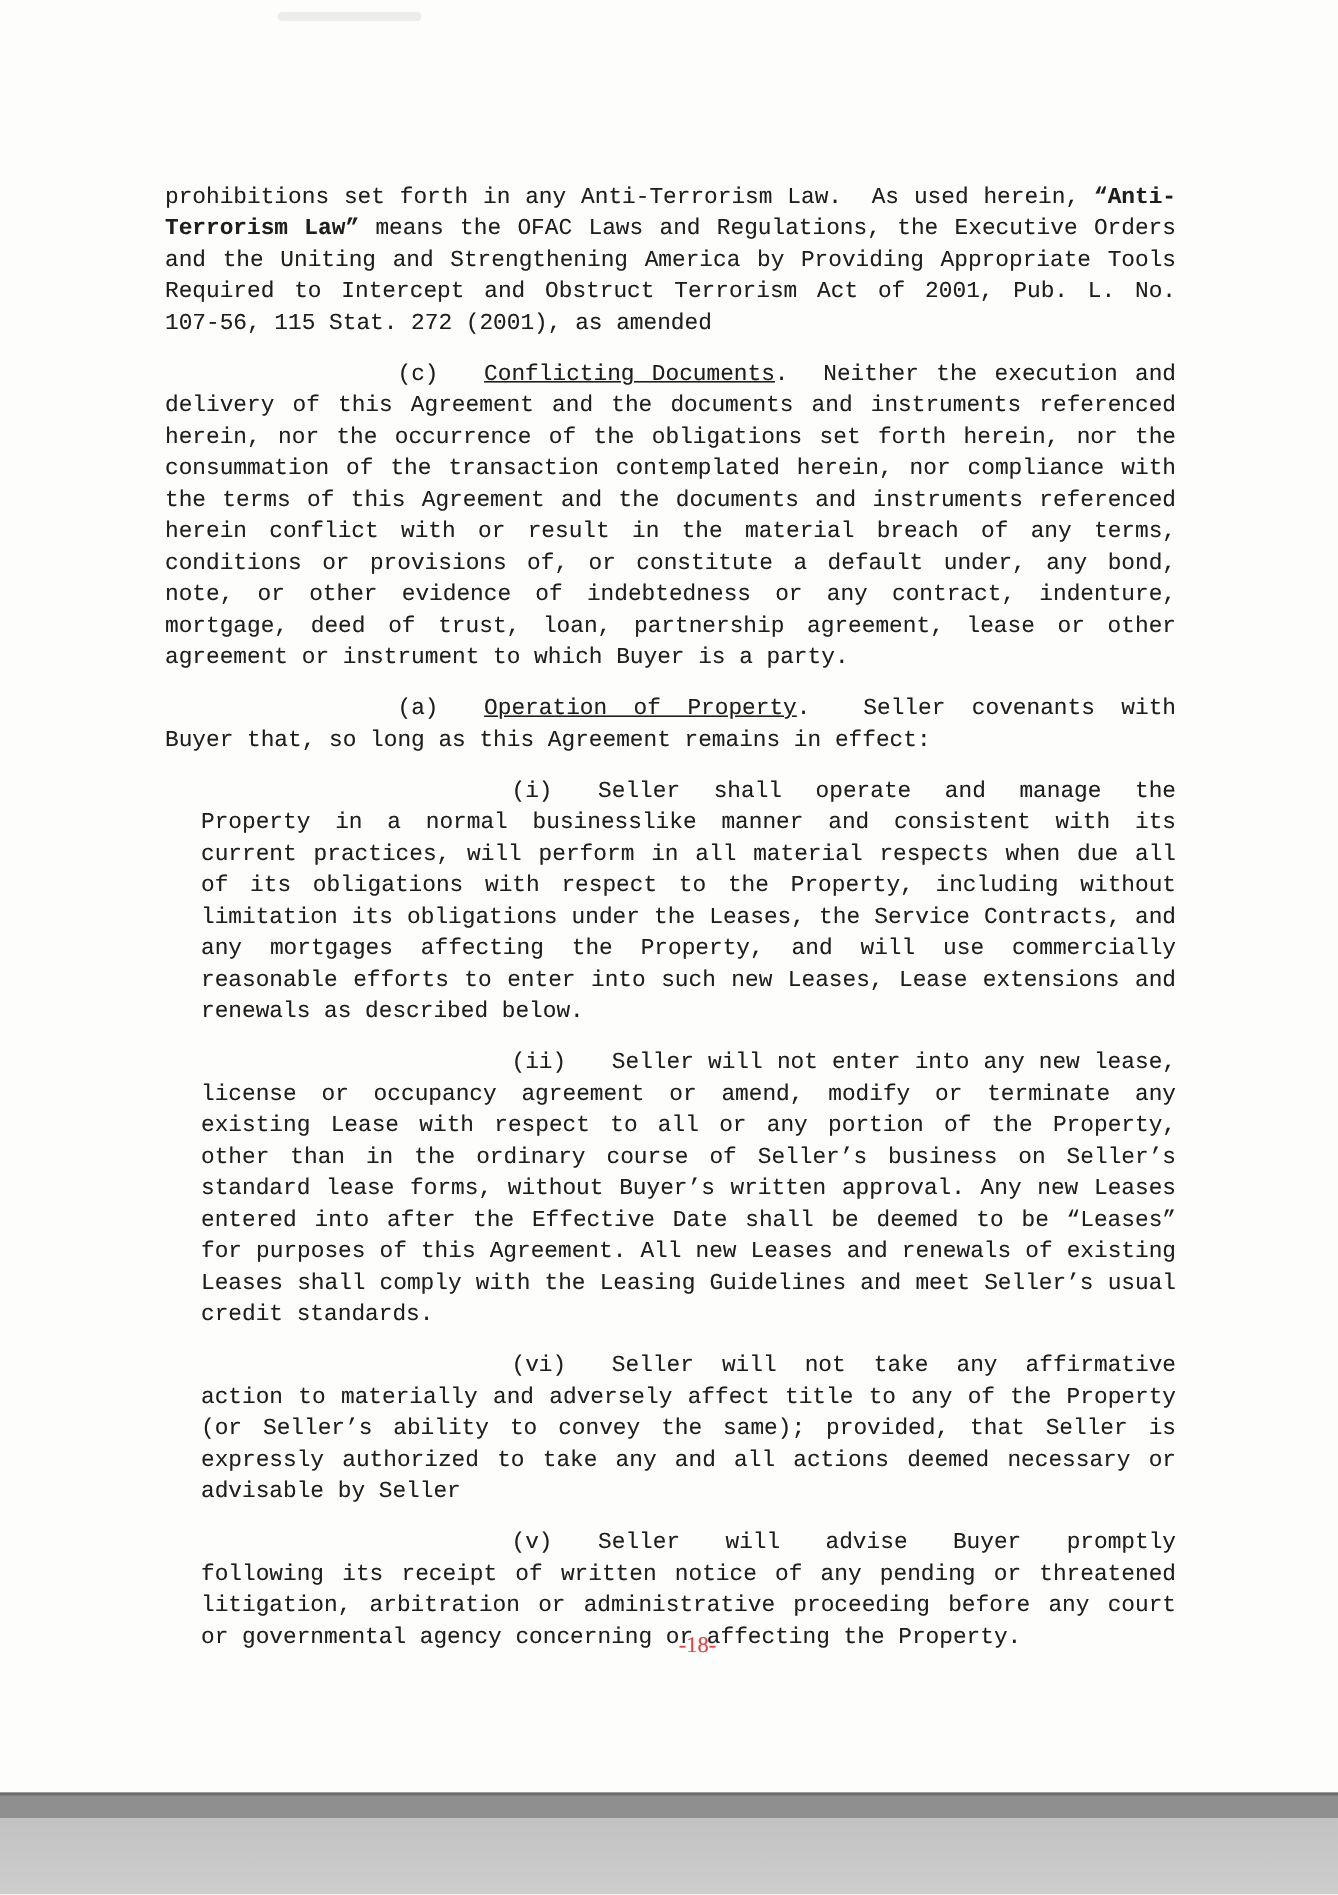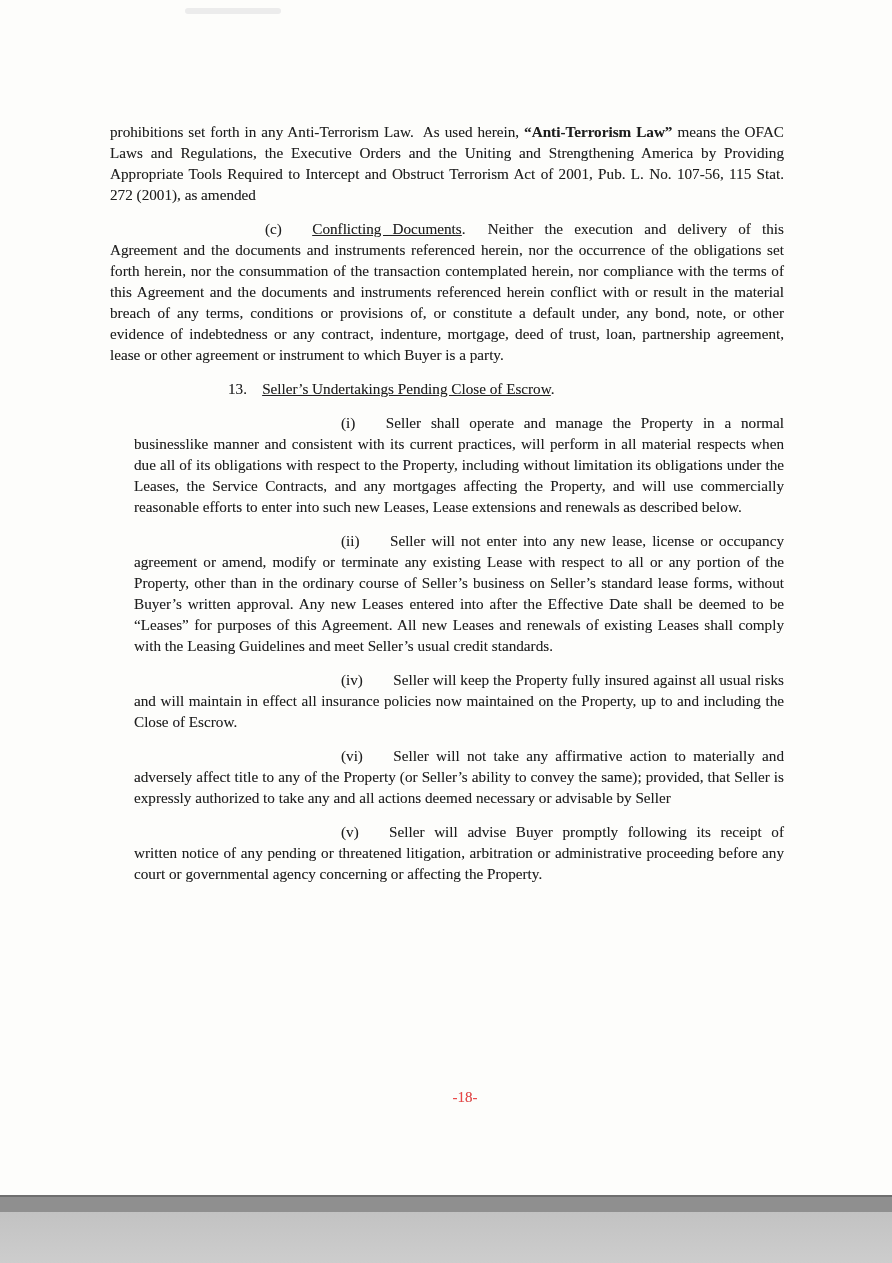--- a/index.html
+++ b/index.html
@@ -18,21 +18,21 @@
     position: absolute;
     left: 110px;
     top: 121px;
     width: 674px;
     color: #1e1e1e;
     font-size: 15.2px;
     line-height: 21px;
     text-align: justify;
     text-shadow: 0 0 0.3px rgba(25,25,25,0.35);
   }
-  .para { margin: 0 0 13px 0; }
+  .para { margin: 0 0 13px 0; font-family: Liberation Mono, monospace; }
   .ind-0 { text-indent: 0; }
   .ind-1 { text-indent: 118px; }
   .ind-2 { text-indent: 155px; }
   .ind-3 { text-indent: 207px; margin-left: 24px; }
   .label { margin-right: 2em; }
   .ind-1 .label { margin-right: 1em; }
   .bold { font-weight: 700; }
   .underline { text-decoration: underline; }
   .page-number {
     position: absolute;
@@ -73,23 +73,22 @@
   }
 </style>
 </head>
 <body>
 
 <div class="scan-page">
   <div class="smudge"></div>
   <div class="doc-body">
       <p class="para ind-0"><span class="plain">prohibitions set forth in any Anti-Terrorism Law.&nbsp; As used herein, </span><span class="bold">“Anti-Terrorism Law”</span><span class="plain"> means the OFAC Laws and Regulations, the Executive Orders and the Uniting and Strengthening America by Providing Appropriate Tools Required to Intercept and Obstruct Terrorism Act of 2001, Pub. L. No. 107-56, 115 Stat. 272 (2001), as amended</span></p>
       <p class="para ind-2"><span class="label">(c)</span><span class="underline">Conflicting Documents</span><span class="plain">.&nbsp; Neither the execution and delivery of this Agreement and the documents and instruments referenced herein, nor the occurrence of the obligations set forth herein, nor the consummation of the transaction contemplated herein, nor compliance with the terms of this Agreement and the documents and instruments referenced herein conflict with or result in the material breach of any terms, conditions or provisions of, or constitute a default under, any bond, note, or other evidence of indebtedness or any contract, indenture, mortgage, deed of trust, loan, partnership agreement, lease or other agreement or instrument to which Buyer is a party.</span></p>
-      <p class="para ind-1"><span class="label">13.</span><span class="underline">Seller’s Undertakings Pending Close of Escrow</span><span class="plain">.</span></p>
+      <p class="para ind-2"><span class="label">(a)</span><span class="underline">Operation of Property</span><span class="plain">.&nbsp; Seller covenants with Buyer that, so long as this Agreement remains in effect:</span></p>
       <p class="para ind-3"><span class="label">(i)</span><span class="plain">Seller shall operate and manage the Property in a normal businesslike manner and consistent with its current practices, will perform in all material respects when due all of its obligations with respect to the Property, including without limitation its obligations under the Leases, the Service Contracts, and any mortgages affecting the Property, and will use commercially reasonable efforts to enter into such new Leases, Lease extensions and renewals as described below.</span></p>
       <p class="para ind-3"><span class="label">(ii)</span><span class="plain">Seller will not enter into any new lease, license or occupancy agreement or amend, modify or terminate any existing Lease with respect to all or any portion of the Property, other than in the ordinary course of Seller’s business on Seller’s standard lease forms, without Buyer’s written approval. Any new Leases entered into after the Effective Date shall be deemed to be “Leases” for purposes of this Agreement. All new Leases and renewals of existing Leases shall comply with the Leasing Guidelines and meet Seller’s usual credit standards.</span></p>
-      <p class="para ind-3"><span class="label">(iv)</span><span class="plain">Seller will keep the Property fully insured against all usual risks and will maintain in effect all insurance policies now maintained on the Property, up to and including the Close of Escrow.</span></p>
       <p class="para ind-3"><span class="label">(vi)</span><span class="plain">Seller will not take any affirmative action to materially and adversely affect title to any of the Property (or Seller’s ability to convey the same); provided, that Seller is expressly authorized to take any and all actions deemed necessary or advisable by Seller</span></p>
       <p class="para ind-3"><span class="label">(v)</span><span class="plain">Seller will advise Buyer promptly following its receipt of written notice of any pending or threatened litigation, arbitration or administrative proceeding before any court or governmental agency concerning or affecting the Property.</span></p>
     </div>
   <div class="page-number">-18-</div>
   <div class="edge-dark"></div>
   <div class="edge-light"></div>
 </div>
 
 </body></html>

